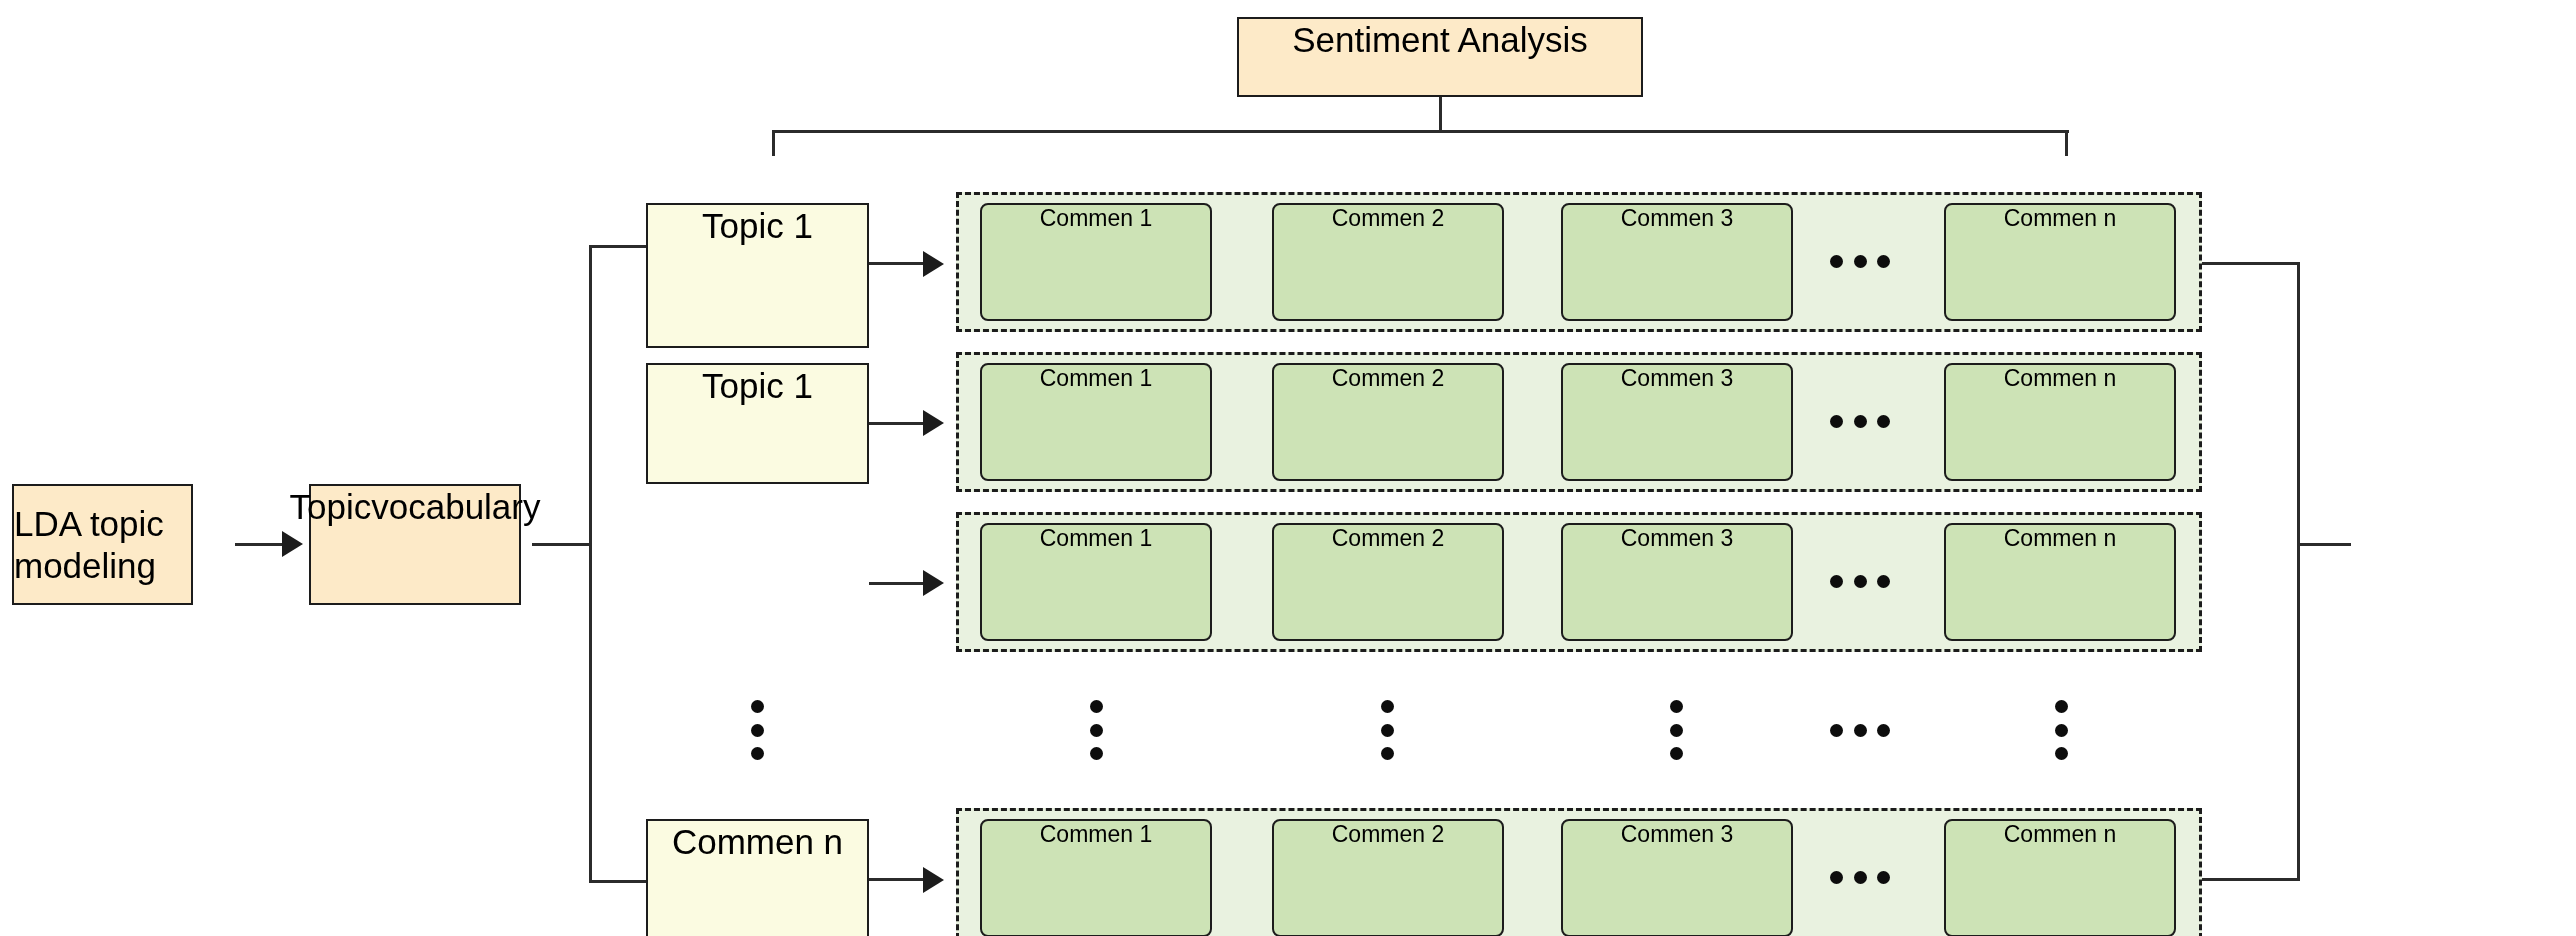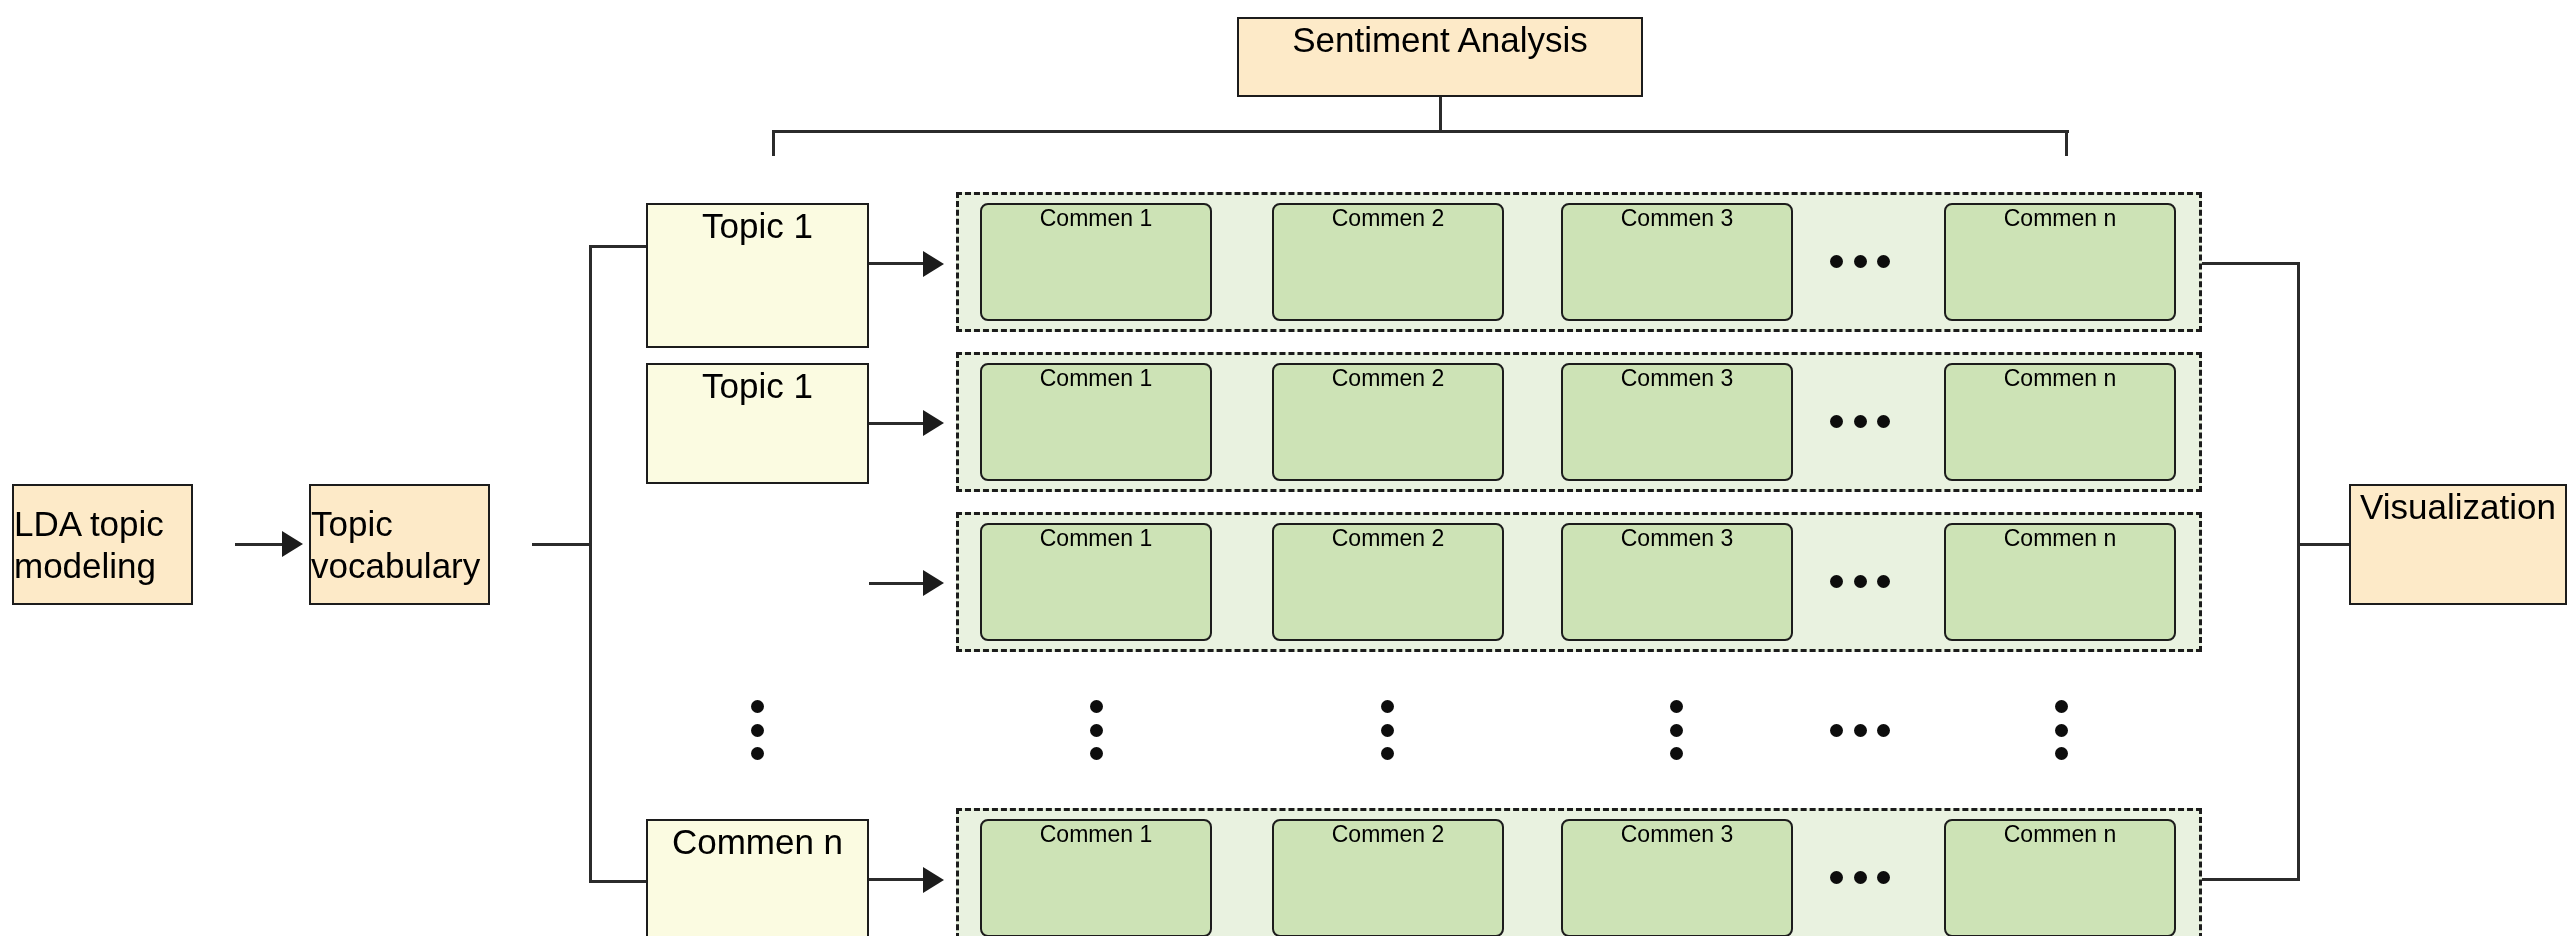--- a/index.html
+++ b/index.html
@@ -124,21 +124,21 @@
   <div class="ln-v" style="left:2065px; top:130px; height:26px;"></div>
 
   <div class="node box-tan" style="left:12px; top:484px; width:181px; height:121px; flex-direction:column;">
     <span>LDA topic</span>
     <span>modeling</span>
   </div>
 
   <div class="ln-h" style="left:235px; top:543px; width:48px;"></div>
   <div class="arrow-r" style="left:282px; top:531px;"></div>
 
-  <div class="node box-tan" style="left:309px; top:484px; width:181px; height:121px; flex-direction:column;">
+  <div class="node box-tan" style="left:309px; top:484px; width:212px; height:121px; flex-direction:row;">
     <span>Topic</span>
     <span>vocabulary</span>
   </div>
 
   <div class="ln-h" style="left:532px; top:543px; width:59px;"></div>
   <div class="ln-v" style="left:589px; top:245px; height:637px;"></div>
 
   <div class="ln-h" style="left:589px; top:245px; width:59px;"></div>
 
   <div class="ln-h" style="left:589px; top:880px; width:59px;"></div>
@@ -270,18 +270,15 @@
   </div>
   <div class="node chip-green" style="left:1944px; top:819px; width:232px; height:118px;">
     <span>Commen n</span>
   </div>
 
   <div class="ln-h" style="left:2202px; top:262px; width:97px;"></div>
   <div class="ln-h" style="left:2202px; top:878px; width:97px;"></div>
   <div class="ln-v" style="left:2297px; top:262px; height:619px;"></div>
   <div class="ln-h" style="left:2297px; top:543px; width:54px;"></div>
 
-  <div class="node box-tan" style="left:2349px; top:484px; width:218px; height:121px;">
-    <span>Visualization</span>
-  </div>
 
 </div>
 
 
 </body></html>

